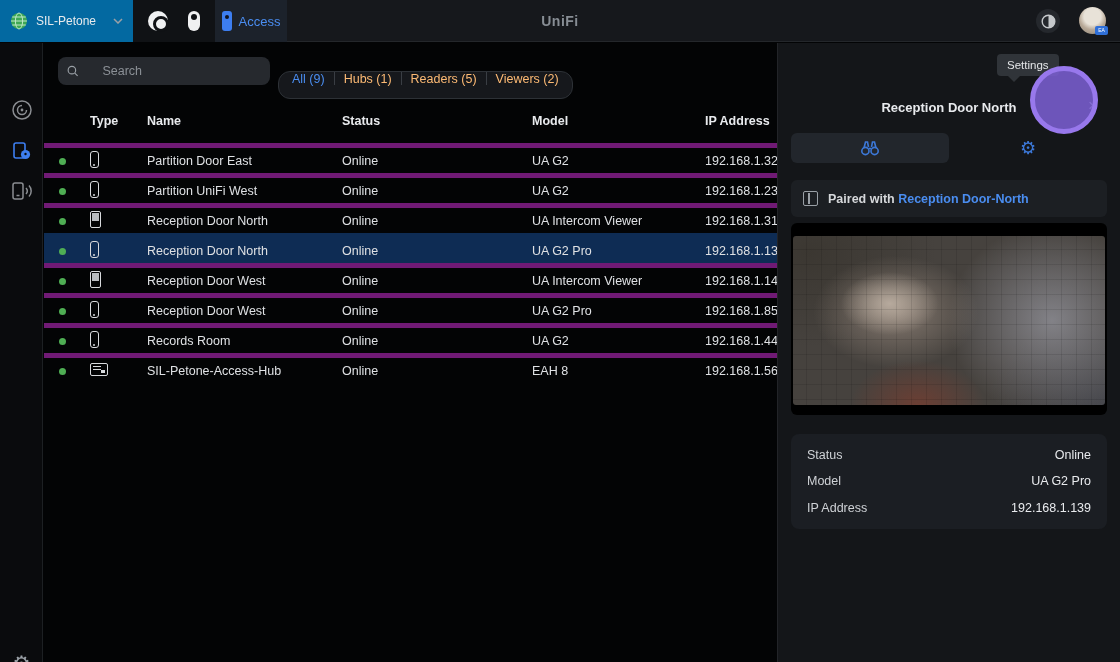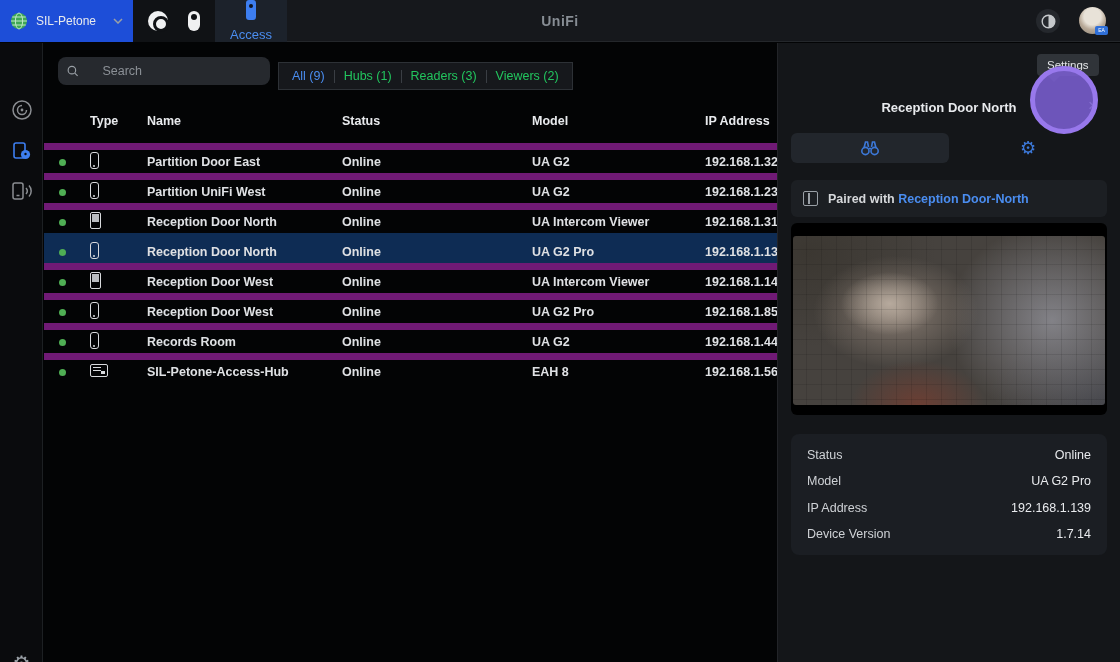--- a/index.html
+++ b/index.html
@@ -3,33 +3,33 @@
 <meta charset="utf-8">
 <style>
   * { margin:0; padding:0; box-sizing:border-box; }
   html,body { width:1120px; height:662px; overflow:hidden; background:#030405;
     font-family:"Liberation Sans", sans-serif; }
 
   
   #topbar { position:absolute; left:0; top:0; width:1120px; height:42px;
     background:#16181c; border-bottom:1px solid #24272b; z-index:3; }
   #site-switcher { position:absolute; left:0; top:0; width:133px; height:42px;
-    background:#1d4ed8; display:flex; align-items:center; padding:0 10px; gap:8px; cursor:pointer; }
+    background:#0369a1; display:flex; align-items:center; padding:0 10px; gap:8px; cursor:pointer; }
   #site-switcher .name { color:#e8eaed; font-size:12px; flex:1; }
   #site-switcher .chev { color:#9aa0a6; font-size:10px; }
   #icon-dock { position:absolute; left:133px; top:0; width:82px; height:42px;
     background:#101215; display:flex; align-items:center; justify-content:center; gap:20px; }
   .protect-icon { width:20px; height:20px; border-radius:50%; background:#f0f1f2; position:relative; cursor:pointer;}
   .protect-icon::after { content:""; position:absolute; left:5px; top:5px; width:10px; height:10px;
     border-radius:50%; border:3px solid #101215; }
   .doorbell-icon { width:12px; height:20px; background:#f0f1f2; border-radius:6px; position:relative; cursor:pointer;}
   .doorbell-icon::before { content:""; position:absolute; left:3px; top:3px; width:6px; height:6px;
     border-radius:50%; background:#101215; }
   #access-tab { position:absolute; left:215px; top:0; width:72px; height:42px;
-    background:#1c222b; display:flex; align-items:center; justify-content:center; gap:7px; cursor:pointer;flex-direction:column; }
+    background:#1c222b; display:flex; align-items:center; justify-content:center; gap:7px; cursor:pointer; }
   .access-reader-icon { width:10px; height:20px; background:#3d7ef0; border-radius:3px; position:relative; }
   .access-reader-icon::before { content:""; position:absolute; left:3px; top:4px; width:4px; height:4px;
     border-radius:50%; background:#0f1420; }
   #access-tab .lbl { color:#4a8df0; font-size:13px; }
   #app-title { position:absolute; left:0; right:0; top:0; height:42px; display:flex;
     align-items:center; justify-content:center; color:#878d94; font-size:14px; font-weight:bold;
     letter-spacing:.5px; pointer-events:none; }
   #contrast-btn { position:absolute; right:60px; top:9px; width:24px; height:24px; border-radius:50%;
     background:#25282d; display:flex; align-items:center; justify-content:center; cursor:pointer; }
   #avatar { position:absolute; right:14px; top:7px; width:27px; height:27px; border-radius:50%;
@@ -42,33 +42,33 @@
     border-right:1px solid #1d2023; z-index:2; overflow:hidden; }
   .side-ic { position:absolute; left:0; width:43px; display:flex; justify-content:center; cursor:pointer; }
 
   
   #main { position:absolute; left:44px; top:43px; width:733px; bottom:0; background:#030405; }
   #search-box { position:absolute; left:14px; top:14px; width:212px; height:28px; background:#26292e;
     border-radius:8px; display:flex; align-items:center; padding:0 9px; gap:24px; }
   #search-box input { background:transparent; border:none; outline:none; color:#e8eaed;
     font-size:12.5px; width:100%; font-family:"Liberation Sans",sans-serif; }
   #search-box input::placeholder { color:#8b9096; }
-  #filter-tabs { position:absolute; left:234px; top:19px; height:28px; border:1px solid #2d3136;
-    background:#16181c; border-radius:0; display:flex; align-items:center; padding:0 4px; }
-  .filter { font-size:12.5px; color:#22c55e; padding:0 9px; cursor:pointer; white-space:nowrap; }
+  #filter-tabs { position:absolute; left:234px; top:28px; height:28px; border:1px solid #2d3136;
+    background:#16181c; border-radius:12px; display:flex; align-items:flex-start; padding:0 4px; }
+  .filter { font-size:12.5px; color:#fdba74; padding:0 9px; cursor:pointer; white-space:nowrap; }
   .filter.active { color:#4a8df0; }
   .fsep { width:1px; height:13px; background:#3a3e44; }
 
   
   #table { position:absolute; left:0; top:56px; width:807px; }
   .thead, .trow { display:grid; grid-template-columns:31px 57px 195px 190px 173px 1fr;
     padding:0 15px; align-items:center; }
   .thead { height:44px; }
   .thead .hc { color:#e8eaed; font-size:12.5px; font-weight:bold; }
-  .trow { height:30px; border-top:7px solid #701a75; cursor:pointer;font-weight:bold; }
+  .trow { height:30px; border-top:5px solid #701a75; cursor:pointer; }
   .trow .c { color:#dfe1e4; font-size:12.5px; white-space:nowrap; overflow:hidden; }
   .trow.selected { background:#0e2c54; border-top-color:#0e2c54; }
   .dot { width:7px; height:7px; border-radius:50%; background:#4fae54; display:inline-block; }
   .devicon { display:inline-block; position:relative; }
   .devicon.reader { width:9px; height:17px; border:1.5px solid #d8dadd; border-radius:3px; }
   .devicon.reader::after { content:""; position:absolute; left:2px; bottom:1px; width:2px; height:2px;
     border-radius:50%; background:#d8dadd; }
   .devicon.viewer { width:11px; height:17px; border:1.5px solid #d8dadd; border-radius:2px; }
   .devicon.viewer::after { content:""; position:absolute; left:1px; top:1px; right:1px; height:8px;
     background:#b9bcc0; }
@@ -116,21 +116,21 @@
 
   #details { position:absolute; left:13px; right:13px; top:391px; background:#1b1e23;
     border-radius:8px; padding:8px 16px; }
   .drow { height:26.3px; display:flex; align-items:center; justify-content:space-between; }
   .drow .dl { color:#cfd2d6; font-size:12.5px; }
   .drow .dv { color:#e8eaed; font-size:12.5px; }
   .drow .dv.link { color:#4a8df0; }
 
   
   #tooltip { position:absolute; left:997px; top:54px; background:#303439; color:#e3e5e7;
-    font-size:11.5px; padding:5px 10px; border-radius:4px; z-index:5;margin-left:40px; }
+    font-size:11.5px; padding:5px 10px; border-radius:4px; z-index:5; }
   #tooltip::after { content:""; position:absolute; left:11px; bottom:-6px; border-left:6px solid transparent;
     border-right:6px solid transparent; border-top:6px solid #303439; }
   #click-circle { position:absolute; left:1030px; top:66px; width:68px; height:68px; border-radius:50%;
     background:rgba(122,94,208,.88); border:5px solid #9878ec; z-index:6; }
 
   svg { display:block; }
 </style>
 </head>
 <body>
 
@@ -207,21 +207,21 @@
       <circle cx="6" cy="6" r="4.6" fill="none" stroke="#9aa0a6" stroke-width="1.4"></circle>
       <line x1="9.5" y1="9.5" x2="13" y2="13" stroke="#9aa0a6" stroke-width="1.4"></line>
     </svg>
     <input type="text" placeholder="Search" style="">
   </div>
   <div id="filter-tabs">
       <span class="filter active">All (9)</span>
       <span class="fsep"></span>
       <span class="filter">Hubs (1)</span>
       <span class="fsep"></span>
-      <span class="filter">Readers (3)</span>
+      <span class="filter">Readers (5)</span>
       <span class="fsep"></span>
       <span class="filter">Viewers (2)</span>
     </div>
 
   <div id="table">
     <div class="thead">
       <div class="hc"></div>
       <div class="hc">Type</div>
       <div class="hc">Name</div>
       <div class="hc">Status</div>
@@ -335,21 +335,17 @@
         <span class="dv">Online</span>
       </div>
       <div class="drow">
         <span class="dl">Model</span>
         <span class="dv">UA G2 Pro</span>
       </div>
       <div class="drow">
         <span class="dl">IP Address</span>
         <span class="dv">192.168.1.139</span>
       </div>
-      <div class="drow">
-        <span class="dl">Device Version</span>
-        <span class="dv">1.7.14</span>
-      </div>
     </div>
 </div>
 
 <div id="tooltip">Settings</div>
 <div id="click-circle"></div>
 
 </body></html>

